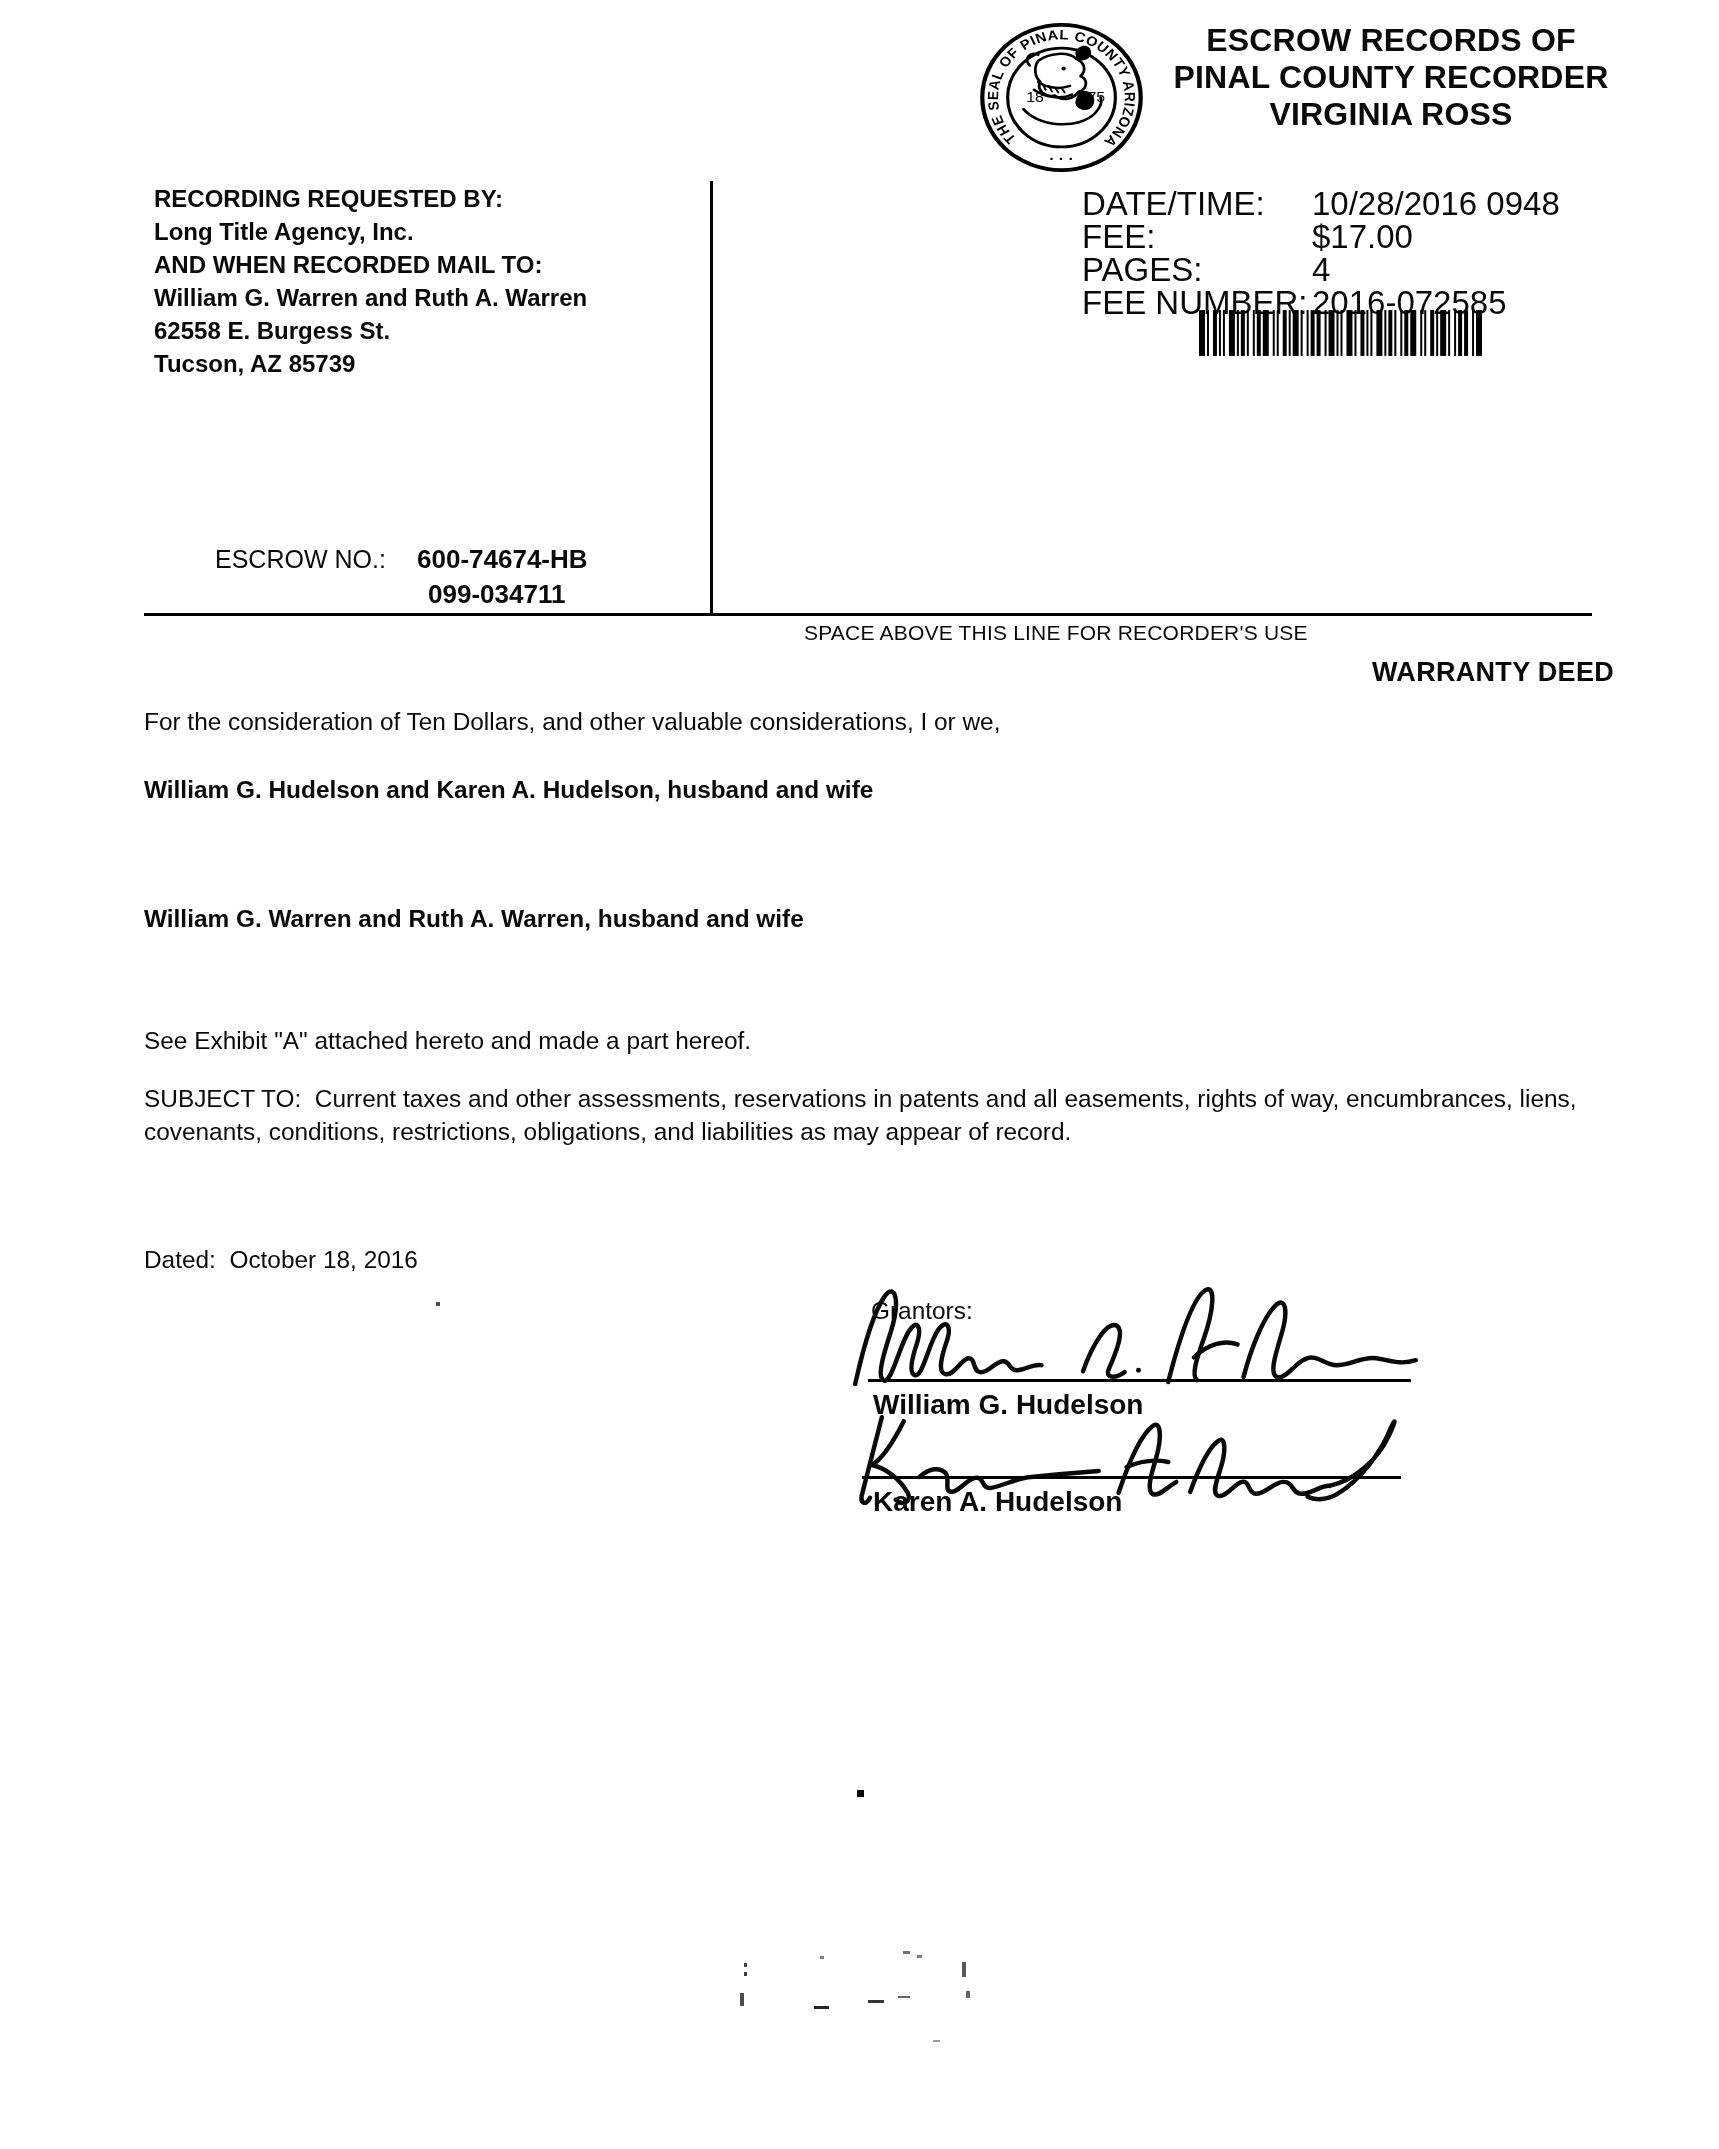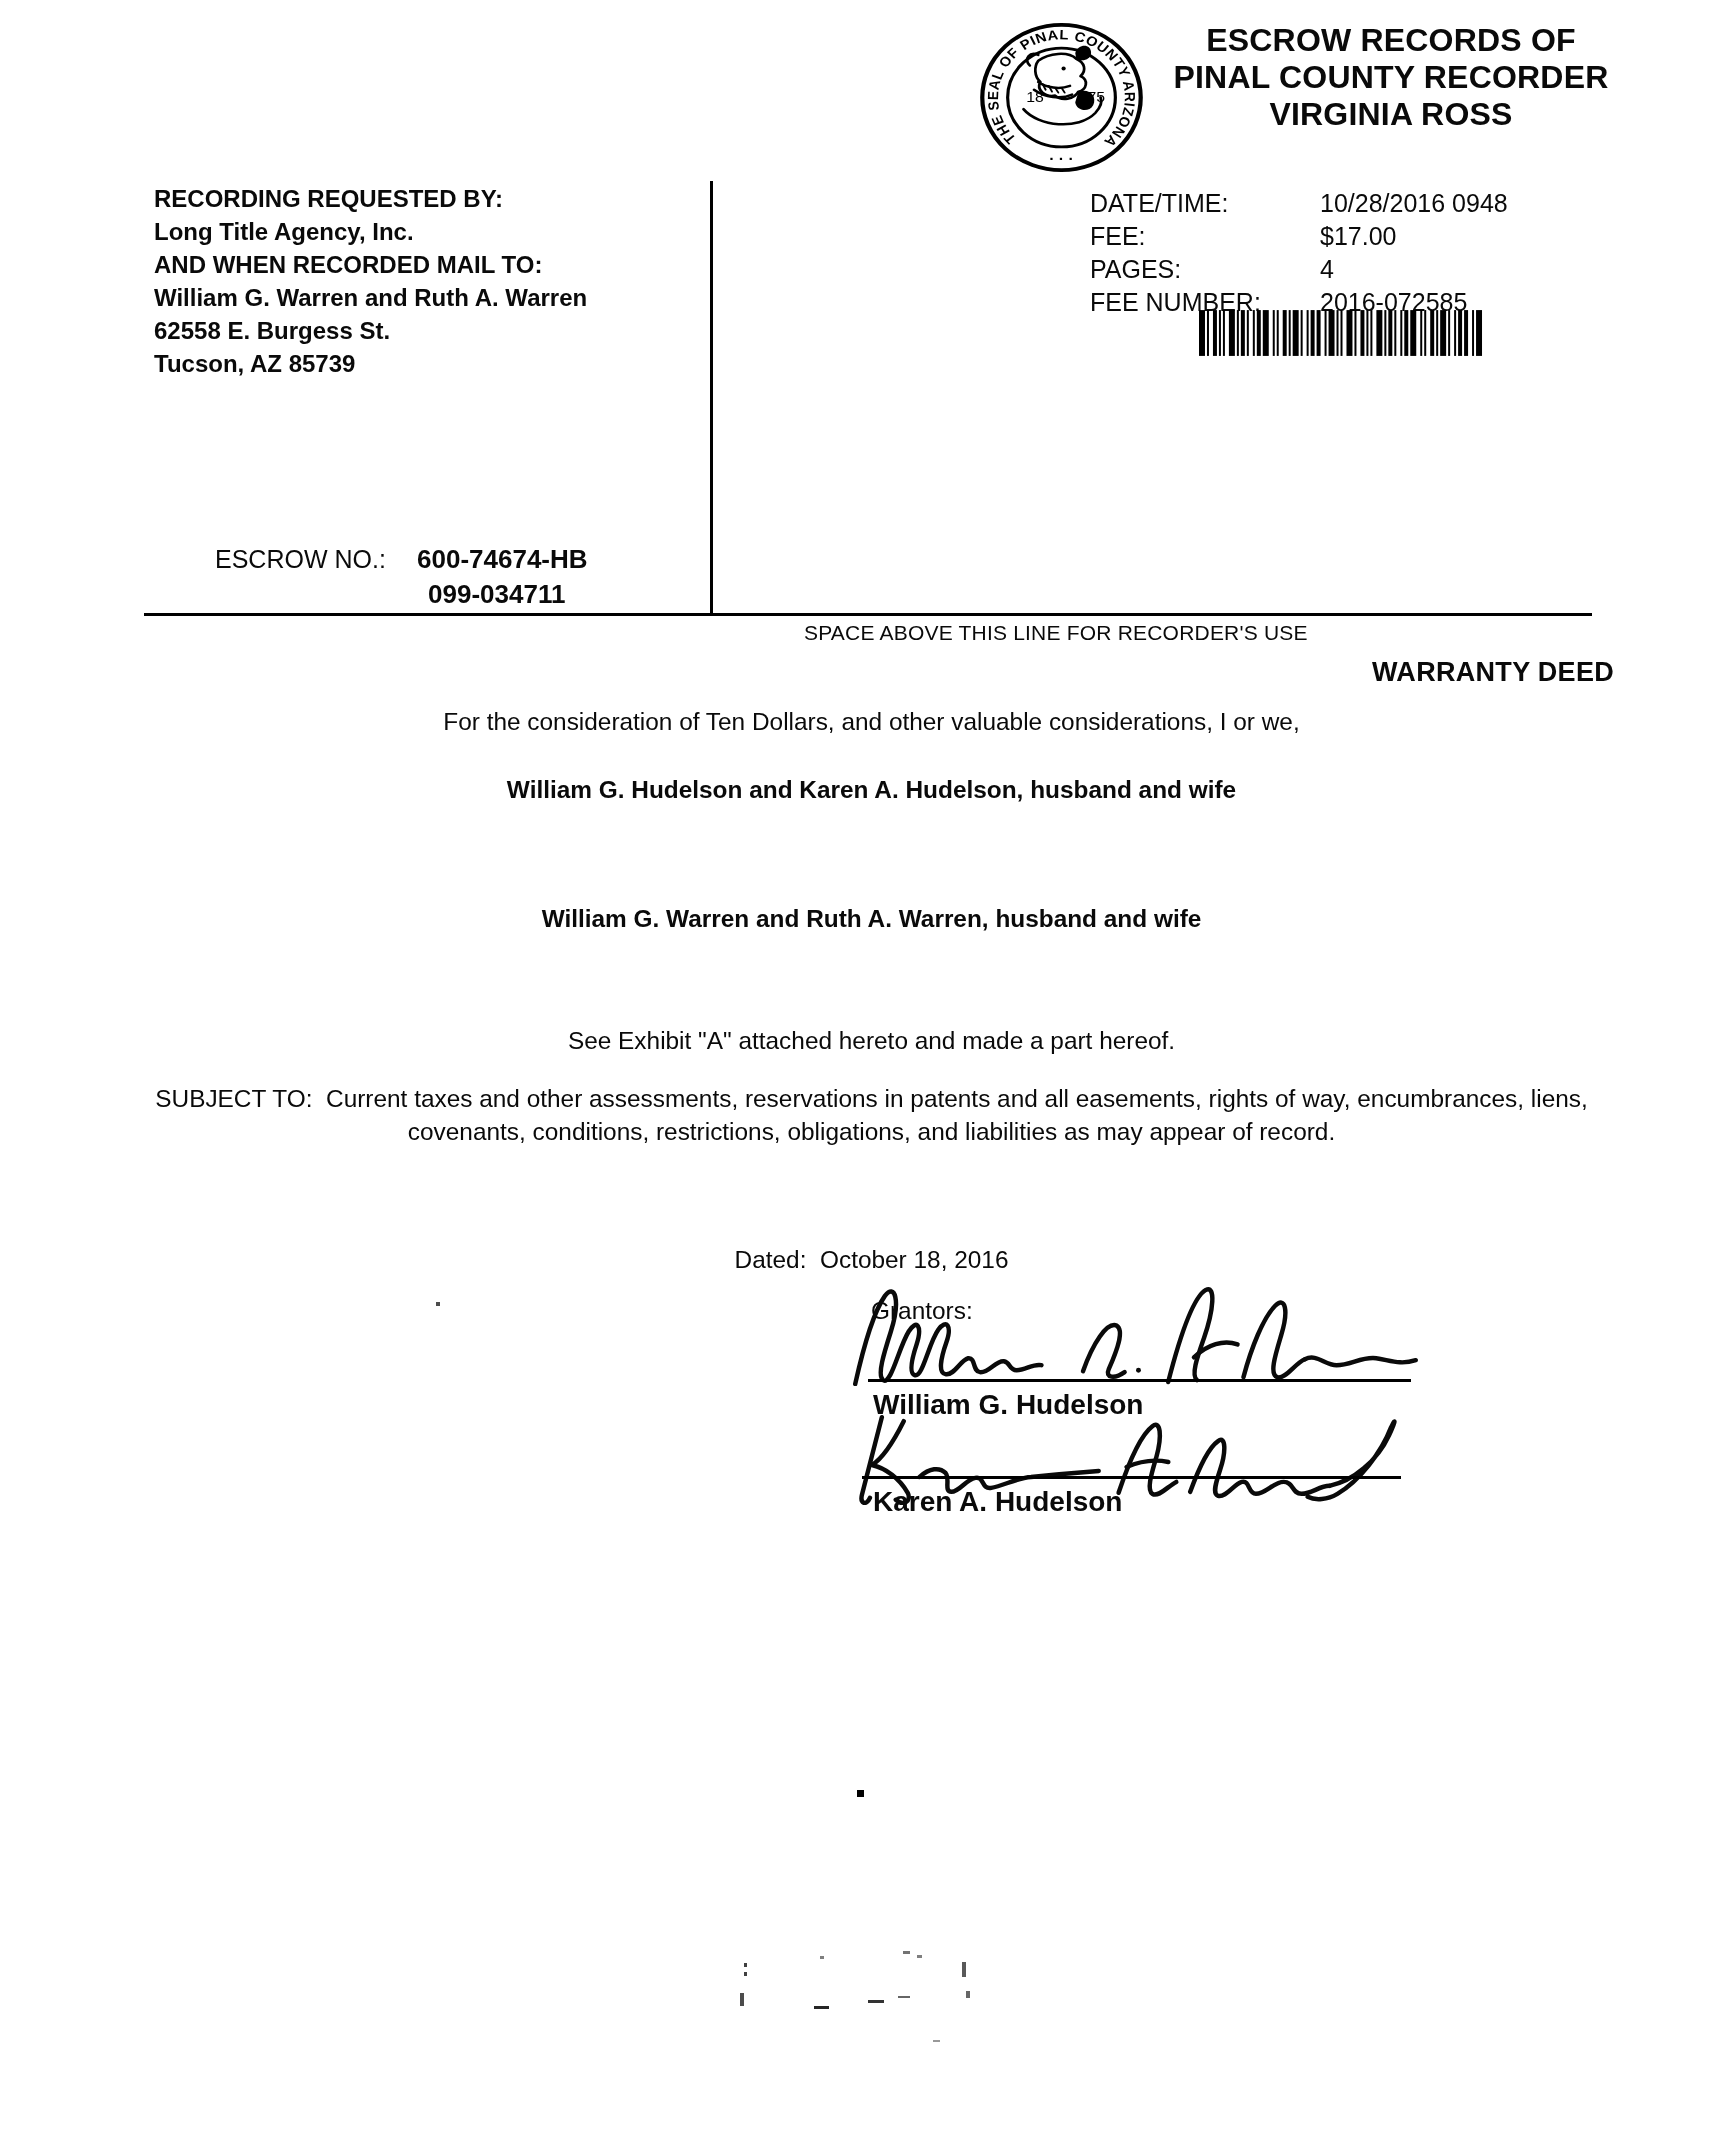--- a/index.html
+++ b/index.html
@@ -8,39 +8,39 @@
   .page { position:absolute; left:0; top:0; width:1719px; height:2149px; background:#ffffff; overflow:hidden; }
   .abs { position:absolute; }
 
   .header-block { left:1144px; top:22px; width:494px; text-align:center;
                   font-size:32px; font-weight:bold; line-height:37px; letter-spacing:0.2px; }
 
   .seal-svg { left:977px; top:20px; }
 
   .request-block { left:154px; top:182px; font-size:24px; font-weight:bold; line-height:33px; }
 
-  .info-table { left:1082px; top:187px; font-size:25px; line-height:33px;margin-left:8px; }
+  .info-table { left:1082px; top:187px; font-size:33px; line-height:33px; }
   .info-row { display:flex; }
   .info-label { width:230px; }
 
   .barcode-svg { left:1199px; top:310px; }
 
   .escrow { left:168px; top:542px; font-size:25px; line-height:35px; display:flex;margin-left:47px; }
   .escrow-label { width:202px; }
   .escrow-numbers { font-weight:bold; font-size:26px; }
   .escrow-numbers .n2 { margin-left:11px; }
 
   .vline { left:710px; top:181px; width:3px; height:433px; background:#000; }
   .hline { left:144px; top:613px; width:1448px; height:3px; background:#000; }
   .recorder-note { left:804px; top:621px; font-size:21px; letter-spacing:0.2px; }
 
   .deed-title { left:2px; top:657px; width:1612px; text-align:right;
                 font-size:27px; font-weight:bold; letter-spacing:0.3px; }
 
-  .bodyline { left:144px; width:1455px; font-size:24.4px; line-height:33px; white-space:pre-wrap;text-align:center; }
+  .bodyline { left:144px; width:1455px; font-size:24.4px; line-height:33px; white-space:pre-wrap; }
   .b { font-weight:bold; }
   .p-consideration { top:705px; }
   .p-grantors      { top:773px; }
   .p-convey        { top:838px; }
   .p-grantees      { top:902px; }
   .p-property      { top:967px; }
   .p-exhibit       { top:1024px; }
   .p-subject       { top:1082px; }
   .p-warrant       { top:1177px; }
   .p-dated         { top:1243px; }

